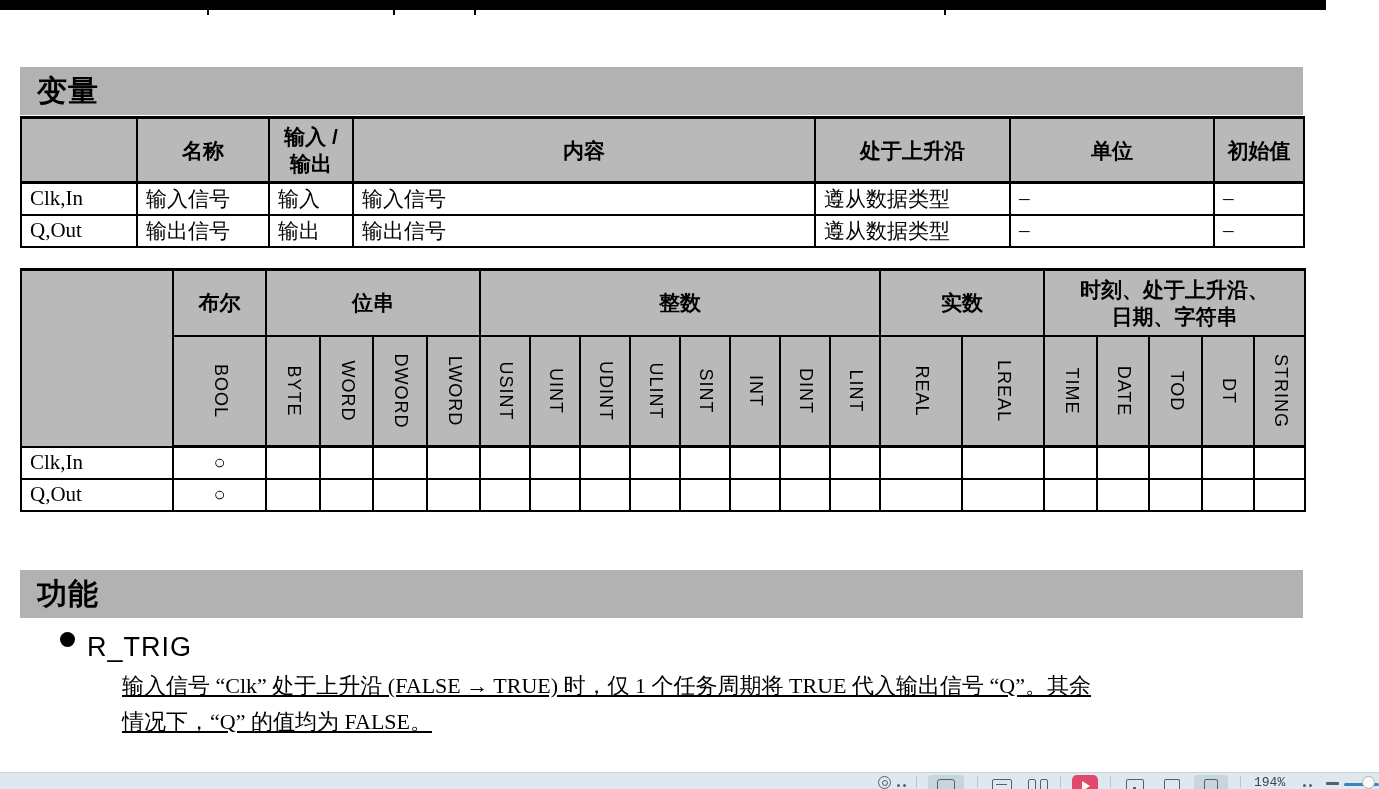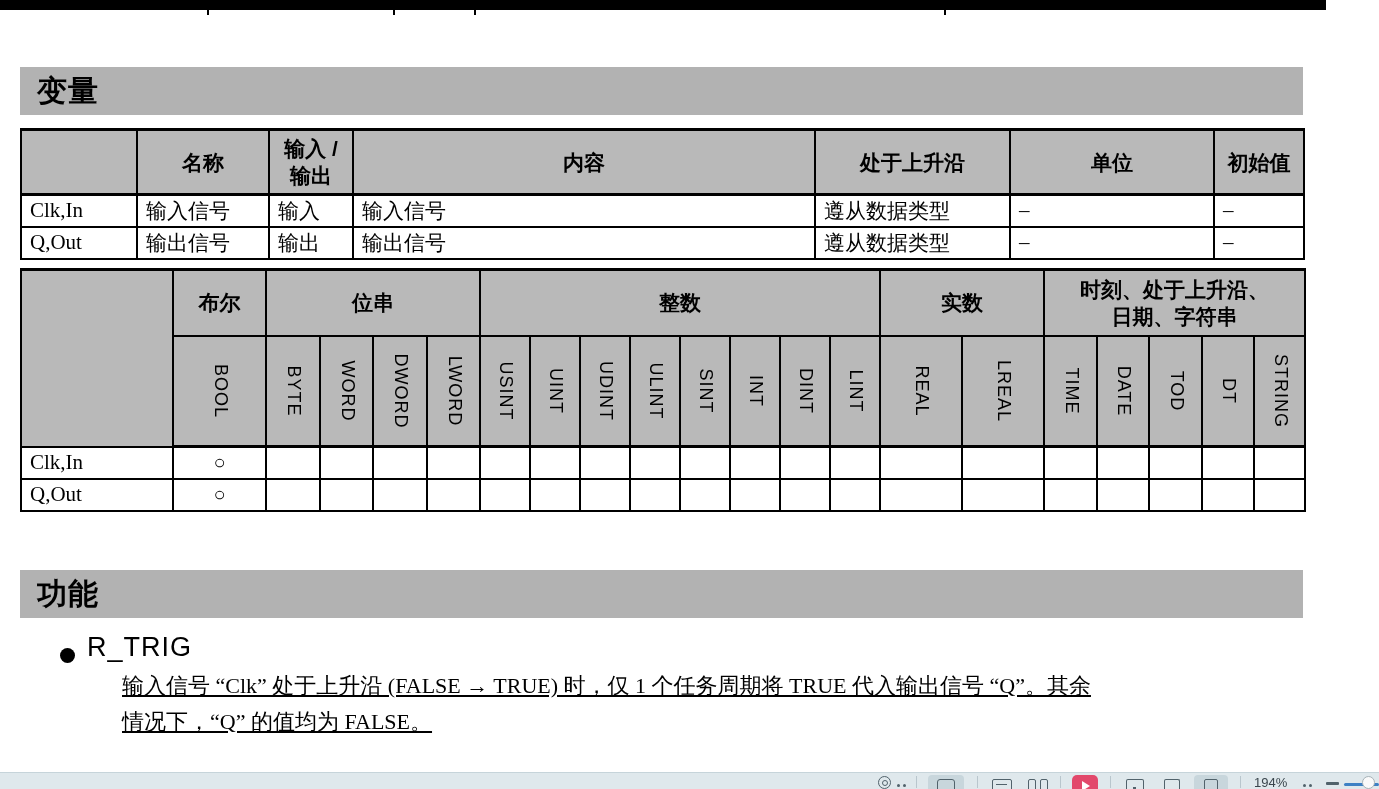--- a/index.html
+++ b/index.html
@@ -31,39 +31,39 @@
   table.doc-table th, table.doc-table td { border:2px solid #000; overflow:hidden; }
   table.doc-table th {
     background:#b9b9b9;
     font-family:"Liberation Sans","DejaVu Sans",sans-serif;
     font-weight:bold; font-size:21px; text-align:center; vertical-align:middle;
     white-space:pre-line; line-height:27px;
   }
   table.doc-table td {
     font-size:21px; vertical-align:middle; padding:0 8px; background:#fff;
   }
-  .t1 { top:128px; }
+  .t1 { top:116px; }
   .t1 tr.hdr  th { border-top-width:3px; border-bottom-width:3px; height:65px; }
   .t1 tr.body td { height:32px; }
   .t2 { top:268px; }
   .t2 tr.grp th { border-top-width:3px; height:66px; }
   .t2 tr.sub th { height:111px; position:relative; background:#b9b9b9; }
   .t2 tr.sub th .vtext {
     position:absolute; left:50%; top:50%;
     transform:translate(-50%,-50%) rotate(90deg);
     white-space:nowrap;
     font-family:"Liberation Sans","DejaVu Sans",sans-serif;
     font-weight:normal; font-size:18px; letter-spacing:1px;
   }
   .t2 tr.sub th { border-bottom-width:3px; }
   .t2 tr.body td { height:32px; }
   .t2 td.mark { text-align:center; padding:0; font-size:20px; }
 
   
-  .func-item { position:absolute; left:60px; top:632px; display:flex; align-items:flex-end; }
+  .func-item { position:absolute; left:60px; top:632px; display:flex; align-items:flex-start; }
   .bullet { width:15px; height:15px; border-radius:50%; background:#000; margin-right:12px; }
   .func-title {
     font-family:"Liberation Sans","DejaVu Sans",sans-serif;
     font-size:27px; letter-spacing:1px;
   }
   .func-desc {
     position:absolute; left:122px; top:668px; width:1250px;
     font-size:22px; line-height:36px; white-space:pre-line;text-decoration:underline;
   }
 
@@ -87,21 +87,21 @@
   .icon-facing-b { left:1040px; top:6px; width:8px; height:14px; }
   .icon-present { left:1072px; top:2px; width:26px; height:20px; background:#e2486b; border-radius:5px; }
   .icon-present::after {
     content:""; position:absolute; left:10px; top:6px;
     border-left:8px solid #ffffff; border-top:5px solid transparent; border-bottom:5px solid transparent;
   }
   .icon-fitwidth { left:1126px; top:6px; width:18px; height:13px; border-bottom-style:dotted; }
   .icon-fitwidth::after { content:""; position:absolute; left:6px; top:7px; width:3px; height:3px; background:#51626b; }
   .icon-fitpage { left:1164px; top:6px; width:16px; height:13px; border-bottom:none; }
   .icon-actual { left:1204px; top:6px; width:14px; height:14px; }
-  .sb-zoom-text { left:1254px; top:2px; font-size:13px; color:#3a454c; }
+  .sb-zoom-text { left:1254px; top:2px; font-size:13px; color:#3a454c;font-family:Liberation Mono, monospace; }
   .sb-minus { left:1326px; top:9px; width:13px; height:2.5px; background:#51626b; border-radius:1px; }
   .sb-track { left:1344px; top:10px; width:35px; height:3px; background:#3d80c4; border-radius:2px; }
   .sb-knob { left:1362px; top:3px; width:13px; height:13px; background:#fafafa; border:1px solid #a6b2b8; border-radius:50%; }
 </style>
 </head>
 <body>
 
 <div class="top-fragment"></div>
 <div class="top-stub" style="left:207px"></div>
 <div class="top-stub" style="left:393px"></div>

